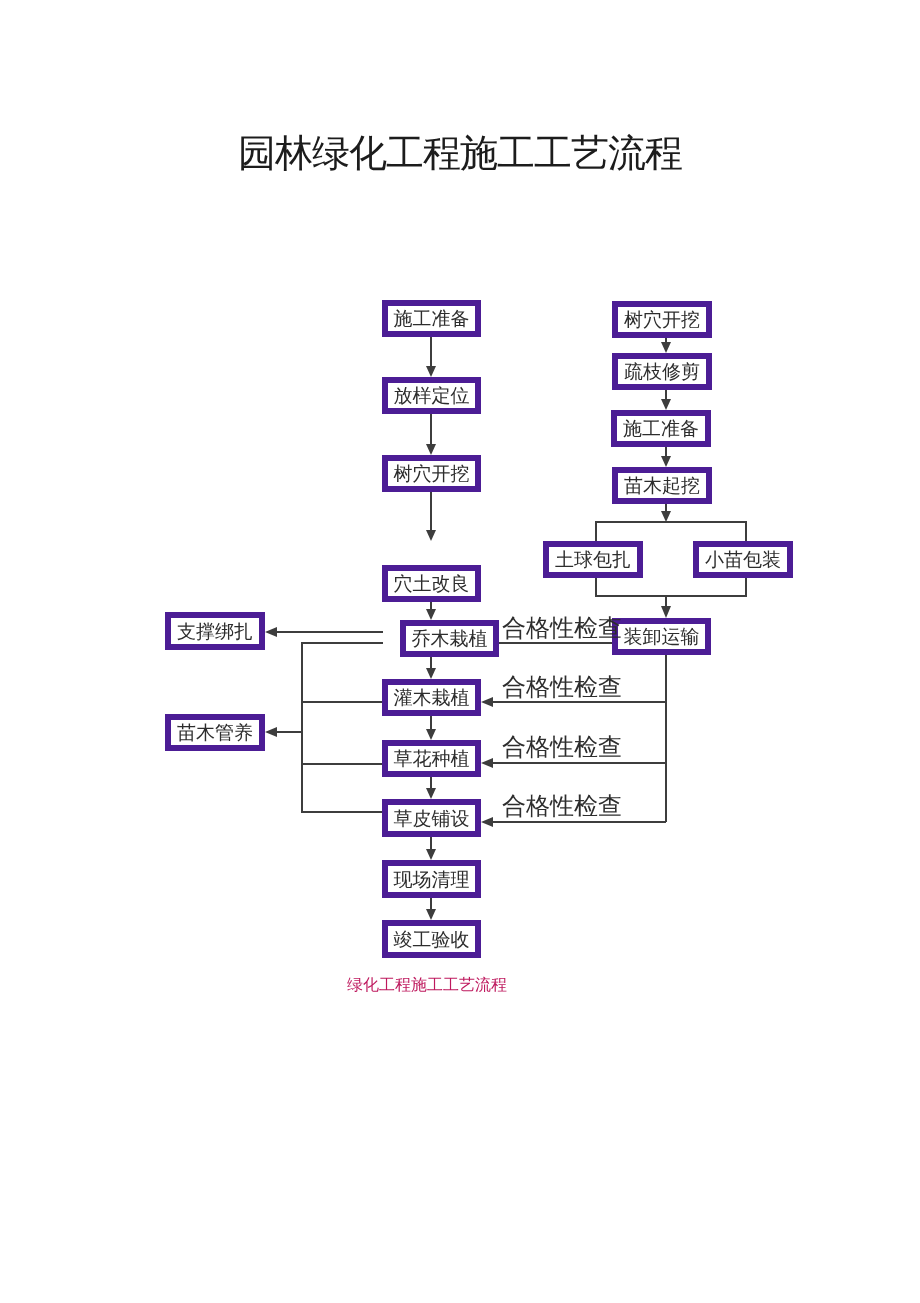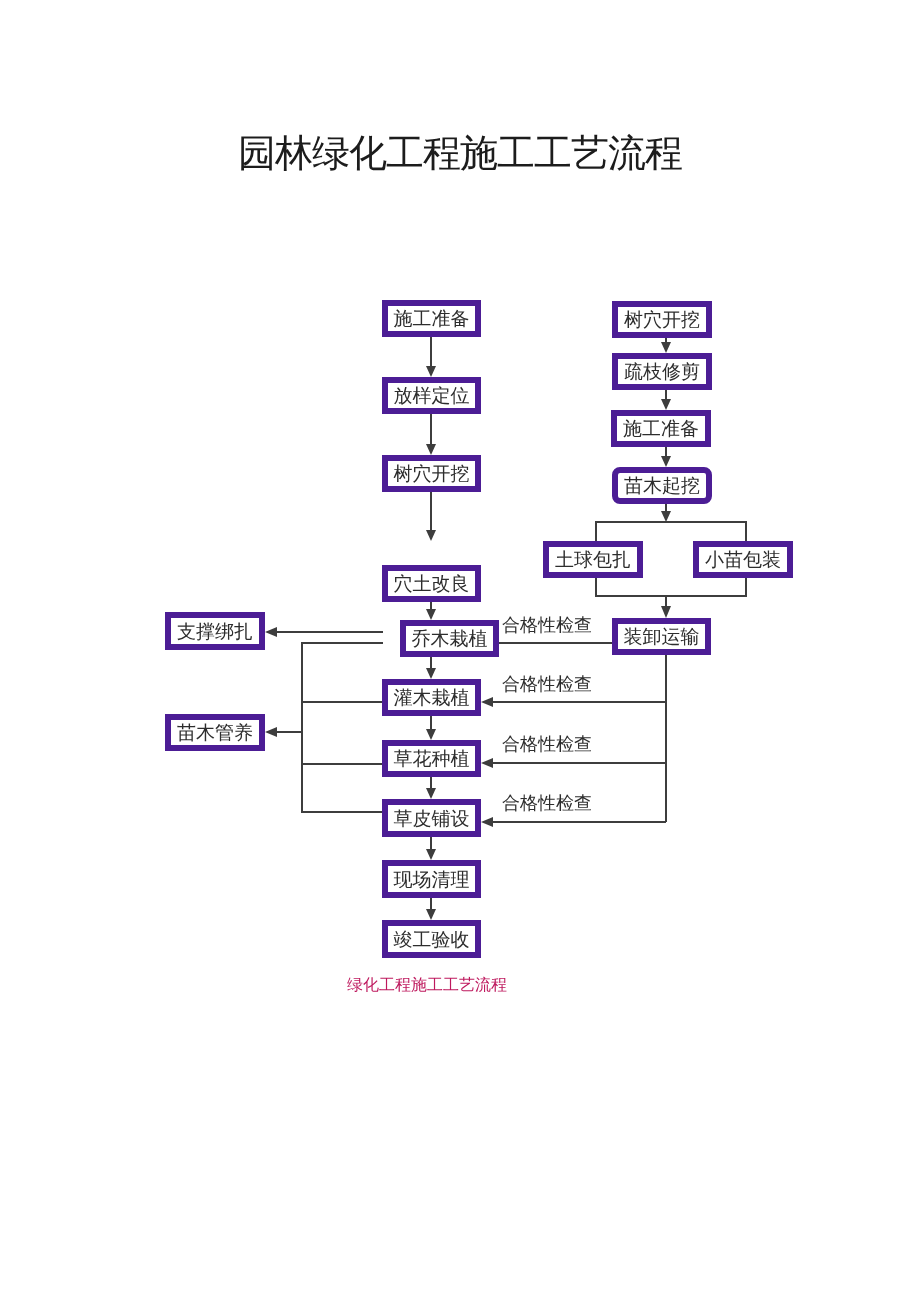--- a/index.html
+++ b/index.html
@@ -37,21 +37,21 @@
     display: flex;
     align-items: center;
     justify-content: center;
     font-size: 19px;
     color: #2d2d2d;
     white-space: nowrap;
     line-height: 1;
   }
   .check-label {
     position: absolute;
-    font-size: 18px;
+    font-size: 24px;
     color: #2d2d2d;
     white-space: nowrap;
     line-height: 1;
   }
   .caption {
     position: absolute;
     left: 347px;
     top: 975px;
     font-size: 16px;
     color: #be185d;
@@ -129,21 +129,21 @@
   <div class="box" style="left:400px; top:620px; width:99px; height:37px;">乔木栽植</div>
   <div class="box" style="left:382px; top:679px; width:99px; height:37px;">灌木栽植</div>
   <div class="box" style="left:382px; top:740px; width:99px; height:37px;">草花种植</div>
   <div class="box" style="left:382px; top:799px; width:99px; height:38px;">草皮铺设</div>
   <div class="box" style="left:382px; top:860px; width:99px; height:38px;">现场清理</div>
   <div class="box" style="left:382px; top:920px; width:99px; height:38px;">竣工验收</div>
 
   <div class="box" style="left:612px; top:301px; width:100px; height:37px;">树穴开挖</div>
   <div class="box" style="left:612px; top:353px; width:100px; height:37px;">疏枝修剪</div>
   <div class="box" style="left:611px; top:410px; width:100px; height:37px;">施工准备</div>
-  <div class="box" style="left:612px; top:467px; width:100px; height:37px;border-radius:8px;">苗木起挖</div>
+  <div class="box" style="left:612px; top:467px; width:100px; height:37px;">苗木起挖</div>
 
   <div class="box" style="left:543px; top:541px; width:100px; height:37px;">土球包扎</div>
   <div class="box" style="left:693px; top:541px; width:100px; height:37px;">小苗包装</div>
 
   <div class="box" style="left:612px; top:618px; width:99px; height:37px;">装卸运输</div>
 
   <div class="box" style="left:165px; top:612px; width:100px; height:38px;">支撑绑扎</div>
   <div class="box" style="left:165px; top:714px; width:100px; height:37px;">苗木管养</div>
 
   <div class="check-label" style="left:502px; top:616px;">合格性检查</div>

